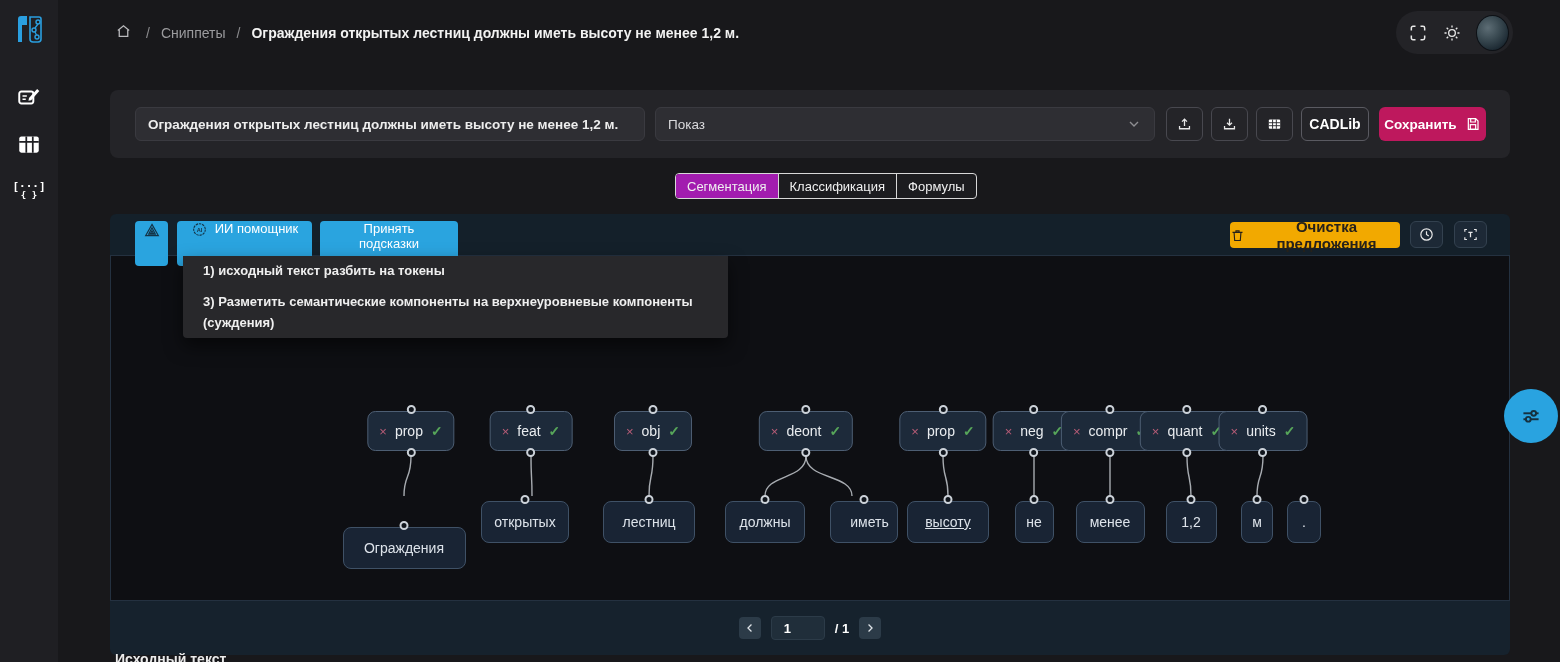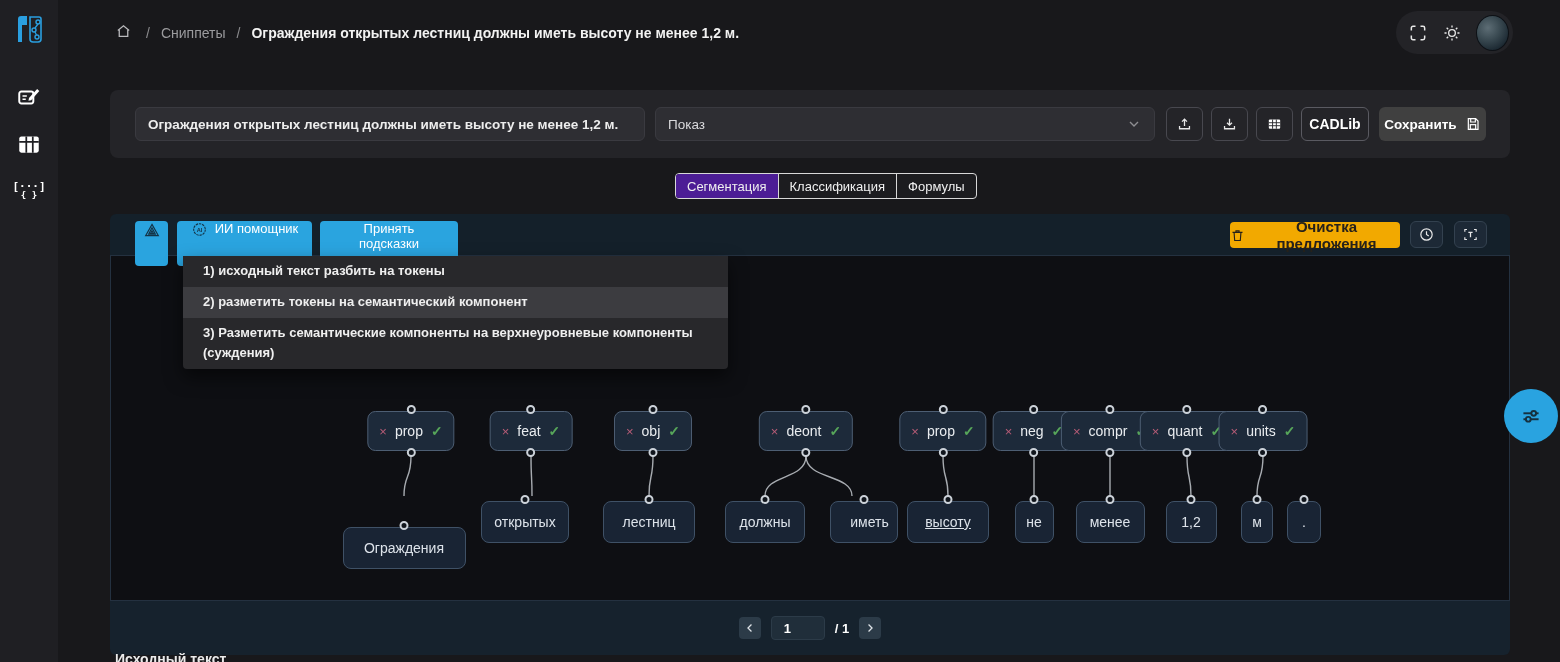--- a/index.html
+++ b/index.html
@@ -26,26 +26,26 @@
   .tb-icon { width:20px; height:20px; cursor:pointer; display:flex; }
   .avatar { width:36px; height:36px; border-radius:50%; cursor:pointer;
     background:radial-gradient(circle at 35% 35%, #5d6d75 0%, #3a4a52 40%, #1d2a33 75%, #141c24 100%); border:1px solid #0d1116;}
   
   .panel { position:absolute; left:110px; top:90px; width:1400px; height:68px; background:#242428; border-radius:8px; z-index:2;}
   .text-input { position:absolute; left:25px; top:17px; width:510px; height:34px; background:#2e2e33; border:1px solid #3a3a40; border-radius:6px; color:#ededed; font-weight:700; font-size:13.5px; padding:0 12px; font-family:"Liberation Sans",sans-serif;}
   .mode-select { position:absolute; left:545px; top:17px; width:500px; height:34px; background:#2e2e33; border:1px solid #3a3a40; border-radius:6px; color:#d9d9dc; font-size:13.5px; display:flex; align-items:center; padding:0 12px; cursor:pointer;}
   .mode-select .chev { margin-left:auto; width:16px; height:16px; opacity:.6;}
   .sq-btn { position:absolute; top:17px; width:37px; height:34px; background:#242428; border:1px solid #48484f; border-radius:6px; display:flex; align-items:center; justify-content:center; cursor:pointer;}
   .cadlib-btn { position:absolute; left:1191px; top:17px; width:68px; height:34px; background:#242428; border:1px solid #5a5a61; border-radius:6px; color:#fff; font-weight:700; font-size:14px; display:flex; align-items:center; justify-content:center; cursor:pointer;}
-  .save-btn { position:absolute; left:1269px; top:17px; width:107px; height:34px; background:#404040; border:none; border-radius:6px; color:#fff; font-weight:600; font-size:13.5px; display:flex; align-items:center; justify-content:center; gap:8px; cursor:pointer; font-family:"Liberation Sans",sans-serif;}
+  .save-btn { position:absolute; left:1269px; top:17px; width:107px; height:34px; background:#be185d; border:none; border-radius:6px; color:#fff; font-weight:600; font-size:13.5px; display:flex; align-items:center; justify-content:center; gap:8px; cursor:pointer; font-family:"Liberation Sans",sans-serif;}
   
   .tabs { position:absolute; left:675px; top:173px; height:26px; display:flex; border:1px solid #d8d8d8; border-radius:4px; background:#1c1c1f; z-index:2; overflow:hidden;}
   .tab { padding:0 11px; font-size:13px; color:#f0f0f0; display:flex; align-items:center; cursor:pointer; border-left:1px solid #d8d8d8;}
   .tab:first-child { border-left:none; }
-  .tab.active { background:#4c1d95; border-left:none; font-weight:400;}
+  .tab.active { background:#a21caf; border-left:none; font-weight:400;}
   
   .toolbar { position:absolute; left:110px; top:214px; width:1400px; height:41px; background:#14202a; border-radius:6px 6px 0 0; z-index:2;}
   .blue-btn { position:absolute; top:7px; height:45px; background:#2aa4df; border:none; border-radius:4px; color:#fff; font-size:13px; display:flex; align-items:flex-start; justify-content:center; gap:7px; cursor:pointer; padding:0 12px; font-family:"Liberation Sans",sans-serif;}
   .amber-btn { position:absolute; left:1120px; top:8px; width:170px; height:26px; background:#f2a900; border:none; border-radius:4px; color:#26211a; font-size:15px; font-weight:600; display:flex; align-items:center; justify-content:center; gap:8px; cursor:pointer; font-family:"Liberation Sans",sans-serif;}
   .tool-icon-btn { position:absolute; top:7px; width:33px; height:27px; background:#1d2936; border:1px solid #33414f; border-radius:6px; display:flex; align-items:center; justify-content:center; cursor:pointer;}
   
   .assist-menu { position:absolute; left:183px; top:256px; width:545px; background:#28282b; border-radius:0 0 4px 4px; box-shadow:0 8px 18px rgba(0,0,0,.55); z-index:5;}
   .menu-item { padding:5px 20px; font-size:13px; font-weight:600; color:#efefef; cursor:pointer; line-height:1.6;}
   .menu-item.hl { background:#3c3c40; }
   
@@ -358,21 +358,20 @@
       </div>
       <div class="token-node" style="left: 1176px; width: 34px; top: 245px;">
         <span>.</span>
         <span class="port pt"></span>
       </div>
     </div>
 </div>
 
 <div class="assist-menu">
   <div class="menu-item">1) исходный текст разбить на токены</div>
-  <div class="menu-item hl">2) разметить токены на семантический компонент</div>
   <div class="menu-item">3) Разметить семантические компоненты на верхнеуровневые компоненты (суждения)</div>
 </div>
 
 <div class="pagebar">
   <button class="page-btn">
     <svg viewBox="0 0 24 24" width="14" height="14" fill="none" stroke="#dfe3e8" stroke-width="2.2">
         <path d="M14.5 6 L8.5 12 L14.5 18"></path>
       </svg>
   </button>
   <input class="page-input" value="1" style="">

